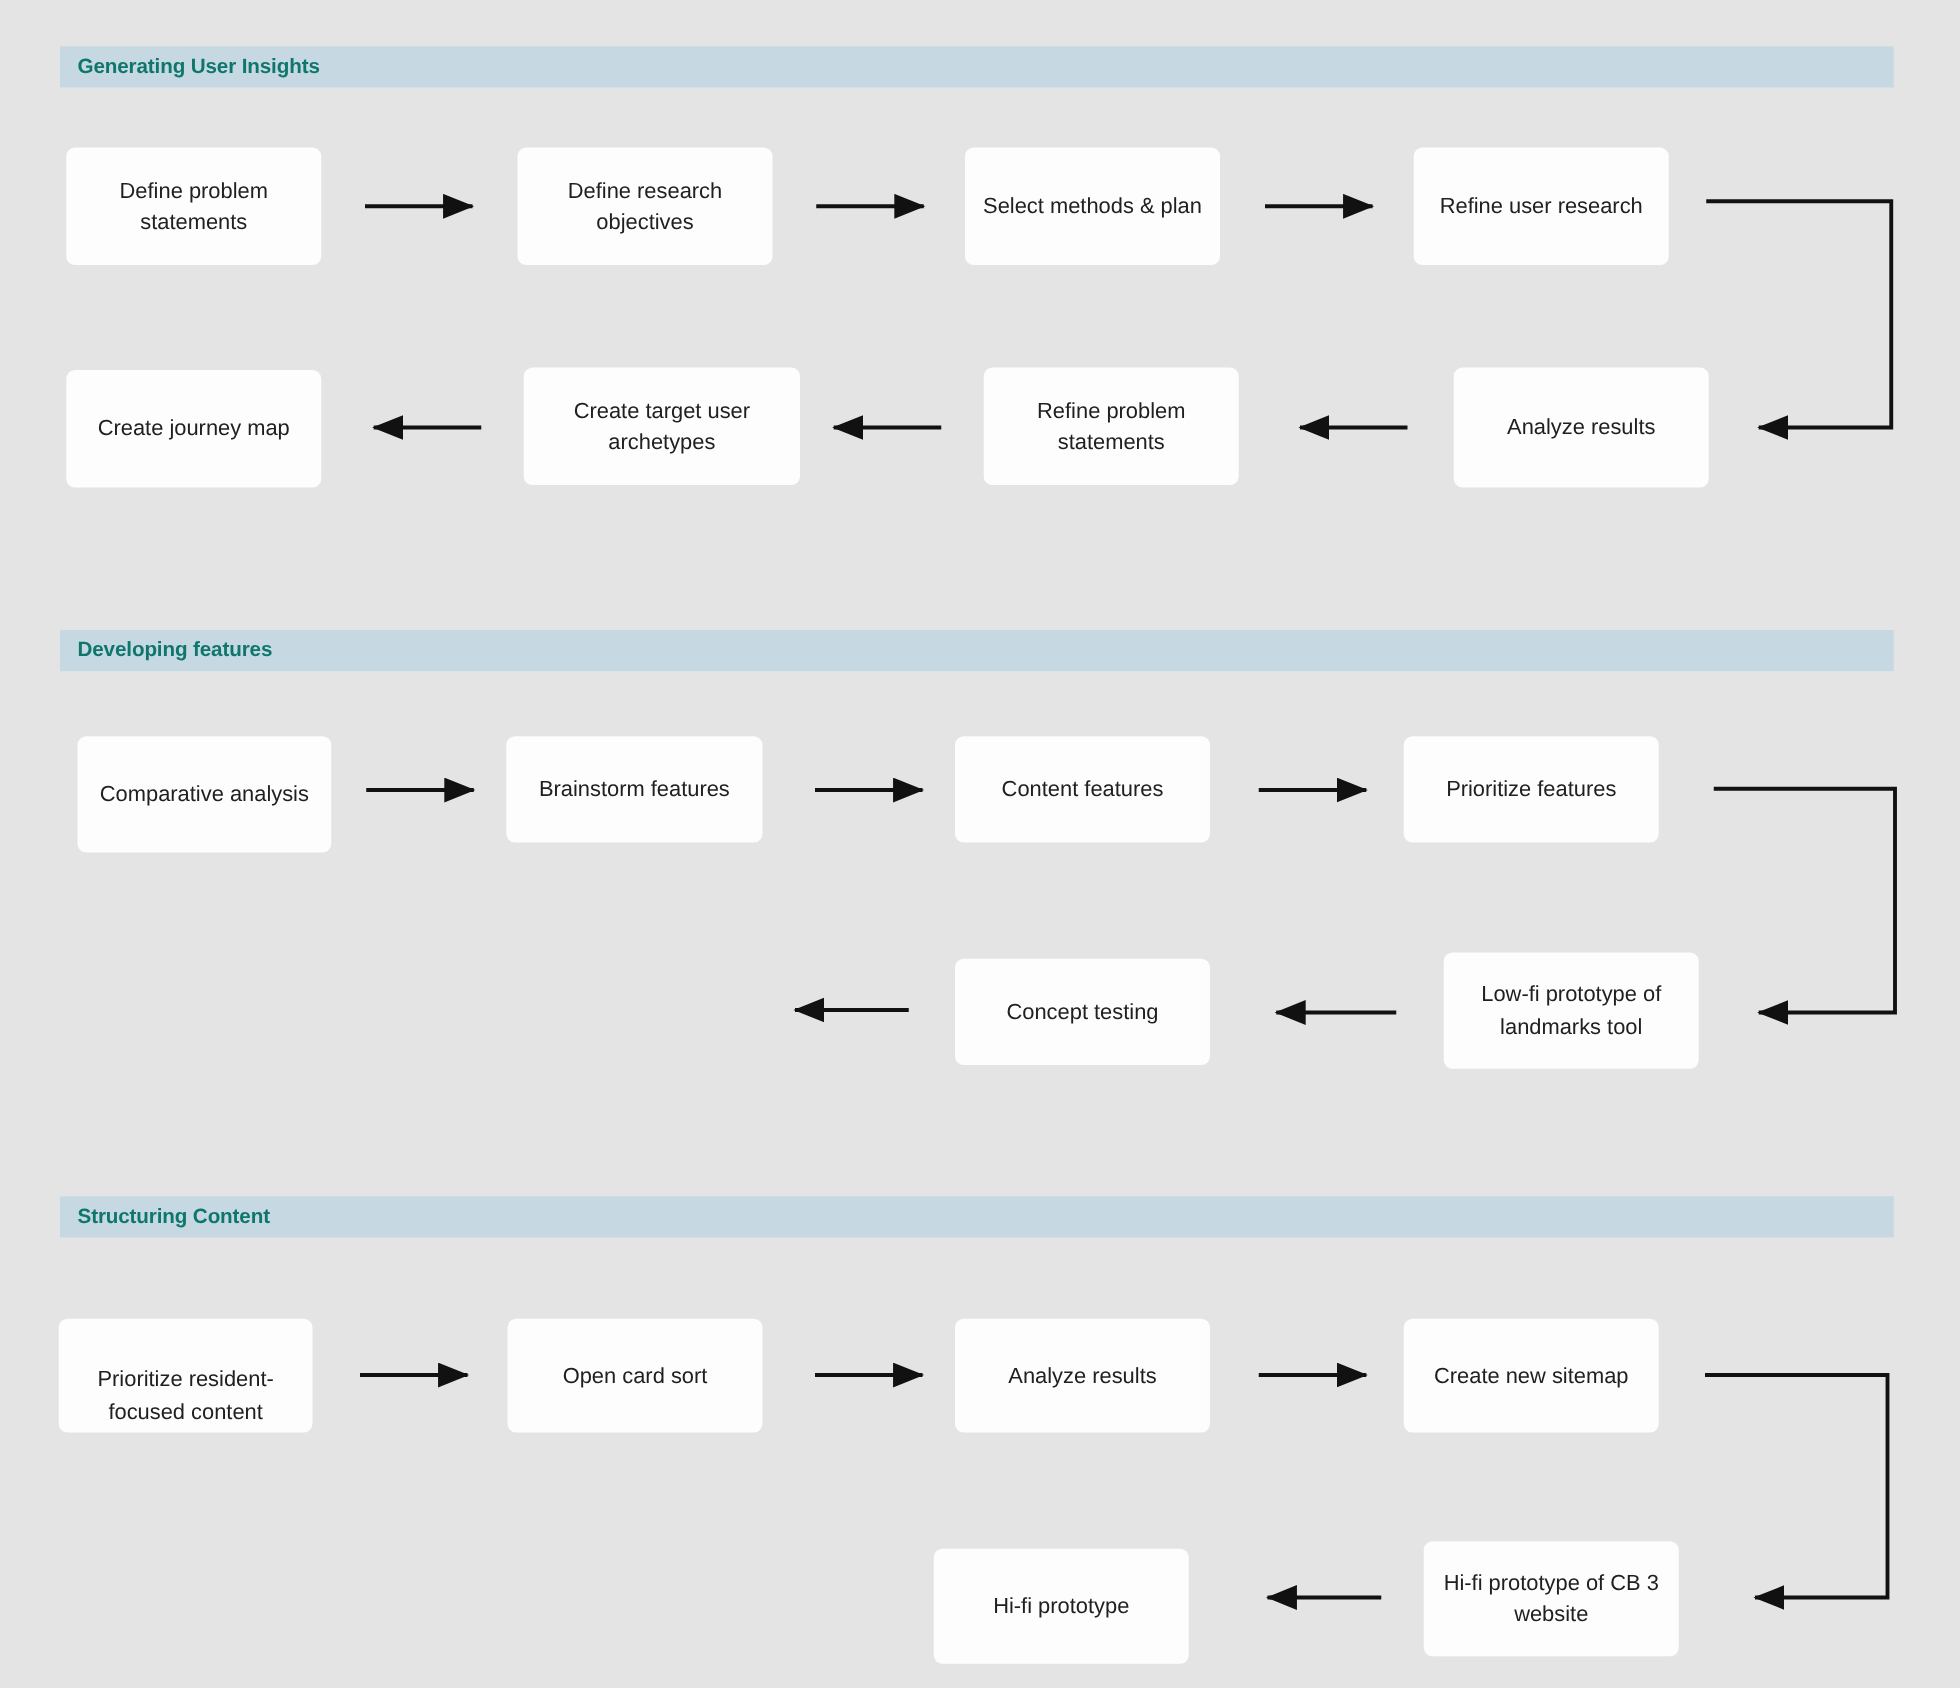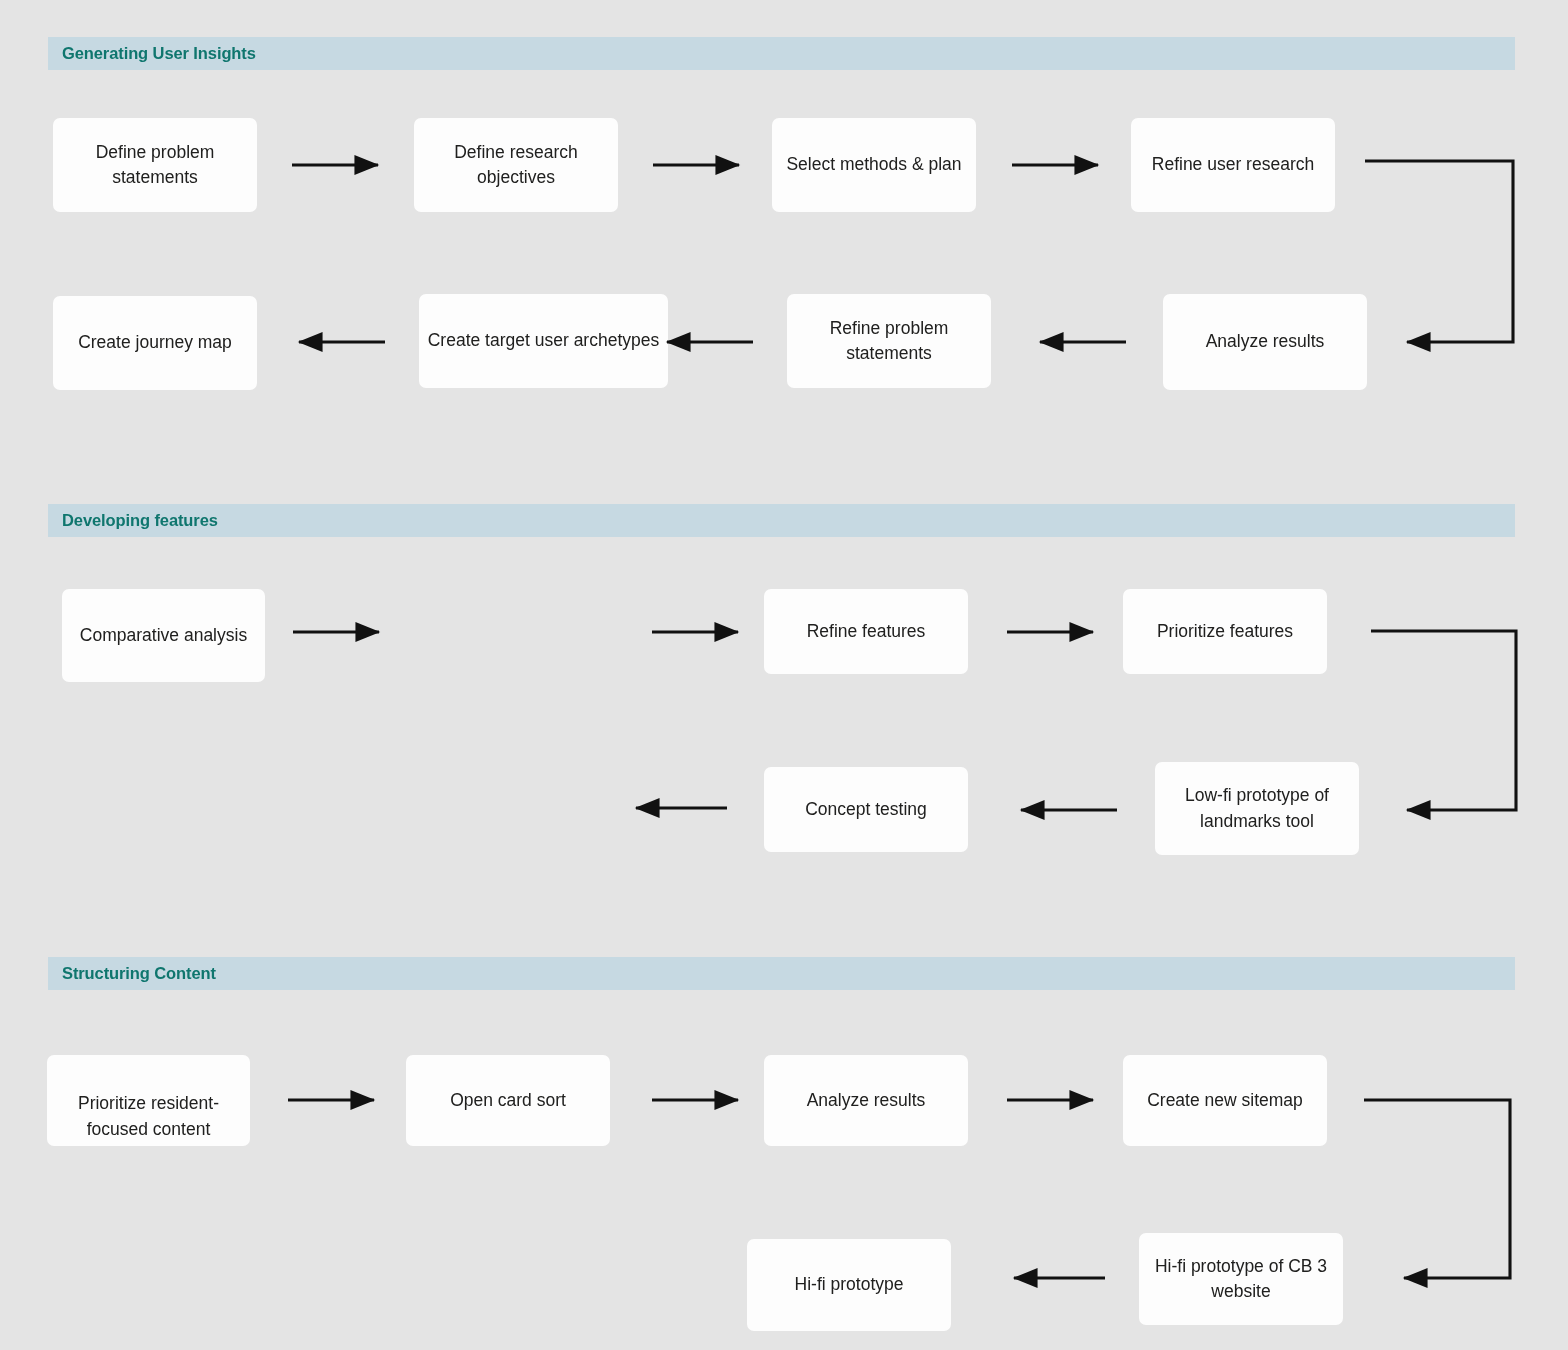--- a/index.html
+++ b/index.html
@@ -90,36 +90,39 @@
   <div class="node" style="left:1131px; top:118px; width:204px; height:94px;">
     <span class="txt">Refine user research</span>
   </div>
 
   <div class="node" style="left:1163px; top:294px; width:204px; height:96px;">
     <span class="txt">Analyze results</span>
   </div>
   <div class="node" style="left:787px;  top:294px; width:204px; height:94px;">
     <span class="txt">Refine problem statements</span>
   </div>
-  <div class="node" style="left:419px;  top:294px; width:249px; height:94px;text-align:right;">
+  <div class="node" style="left:419px;  top:294px; width:221px; height:94px;">
     <span class="txt">Create target user archetypes</span>
   </div>
   <div class="node" style="left:53px;   top:296px; width:204px; height:94px;">
     <span class="txt">Create journey map</span>
   </div>
 
   <div class="section-header" style="top:504px;">
     <span class="label">Developing features</span>
   </div>
 
   <div class="node" style="left:62px;   top:589px; width:203px; height:93px;">
     <span class="txt">Comparative analysis</span>
   </div>
+  <div class="node" style="left:405px;  top:589px; width:205px; height:85px;">
+    <span class="txt">Brainstorm features</span>
+  </div>
   <div class="node" style="left:764px;  top:589px; width:204px; height:85px;">
-    <span class="txt">Refine features</span>
+    <span class="txt">Content features</span>
   </div>
   <div class="node" style="left:1123px; top:589px; width:204px; height:85px;justify-content:center;">
     <span class="txt">Prioritize features</span>
   </div>
 
   <div class="node" style="left:1155px; top:762px; width:204px; height:93px;">
     <span class="txt">Low-fi prototype of landmarks tool</span>
   </div>
   <div class="node" style="left:764px;  top:767px; width:204px; height:85px;">
     <span class="txt">Concept testing</span>

